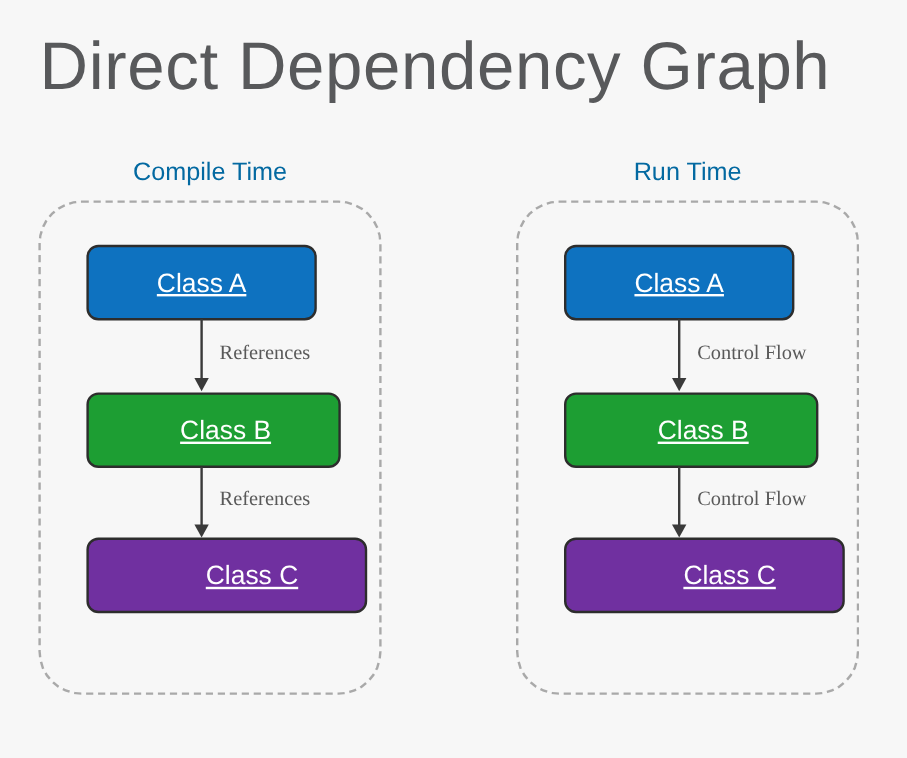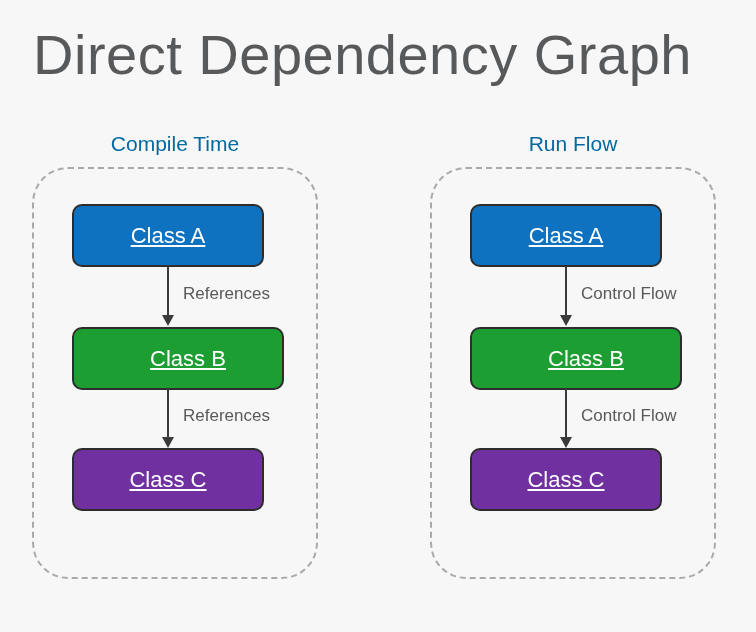--- a/index.html
+++ b/index.html
@@ -56,21 +56,21 @@
     border-radius: 10px;
     color: #ffffff;
     font-size: 22px;
     display: flex;
     align-items: center;
     justify-content: center;
     text-decoration: underline;
   }
   .node.a { top: 72px;  background: #0e72c0; }
   .node.b { top: 195px; background: #1d9e33; padding-left: 20px; }
-  .node.c { top: 316px; background: #7030a0; }
+  .node.c { top: 316px; background: #7030a0; padding-left: 42px; }
   .edge-line {
     position: absolute;
     left: 135px;
     width: 2px;
     background: #3a3a3a;
   }
   .edge-line.e1 { top: 134px; height: 50px; }
   .edge-line.e2 { top: 257px; height: 50px; }
   .edge-head {
     position: absolute;
@@ -82,20 +82,21 @@
     border-top: 11px solid #3a3a3a;
   }
   .edge-head.e1 { top: 183px; }
   .edge-head.e2 { top: 305px; }
   .edge-label {
     position: absolute;
     left: 151px;
     font-size: 17px;
     color: #595959;
     white-space: nowrap;
+    font-family: Liberation Serif, serif;
   }
   .edge-label.e1 { top: 152px; }
   .edge-label.e2 { top: 274px; }
 </style>
 </head>
 <body>
 
 <div class="canvas">
 
   <div class="page-title">Direct Dependency Graph</div>
@@ -113,21 +114,21 @@
     <div class="node b">Class B</div>
 
     <div class="edge-line e2"></div>
     <div class="edge-head e2"></div>
     <div class="edge-label e2">References</div>
 
     <div class="node c">Class C</div>
   </div>
 
   <div class="panel right">
-    <div class="panel-title">Run Flow</div>
+    <div class="panel-title">Run Time</div>
     <div class="panel-frame"></div>
 
     <div class="node a">Class A</div>
 
     <div class="edge-line e1"></div>
     <div class="edge-head e1"></div>
     <div class="edge-label e1">Control Flow</div>
 
     <div class="node b">Class B</div>
 

